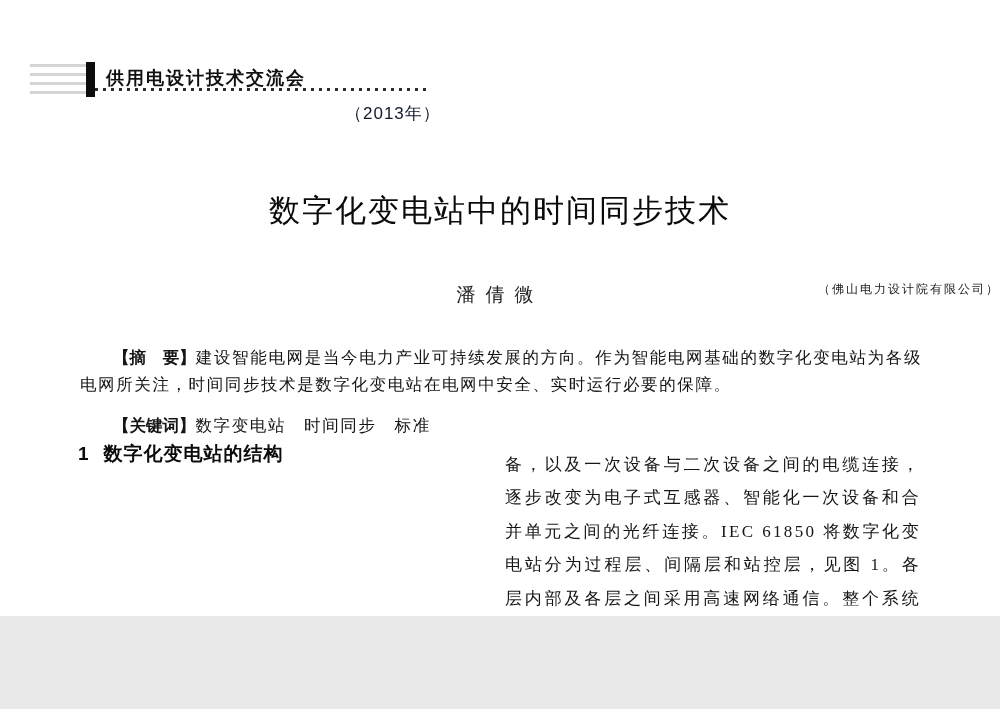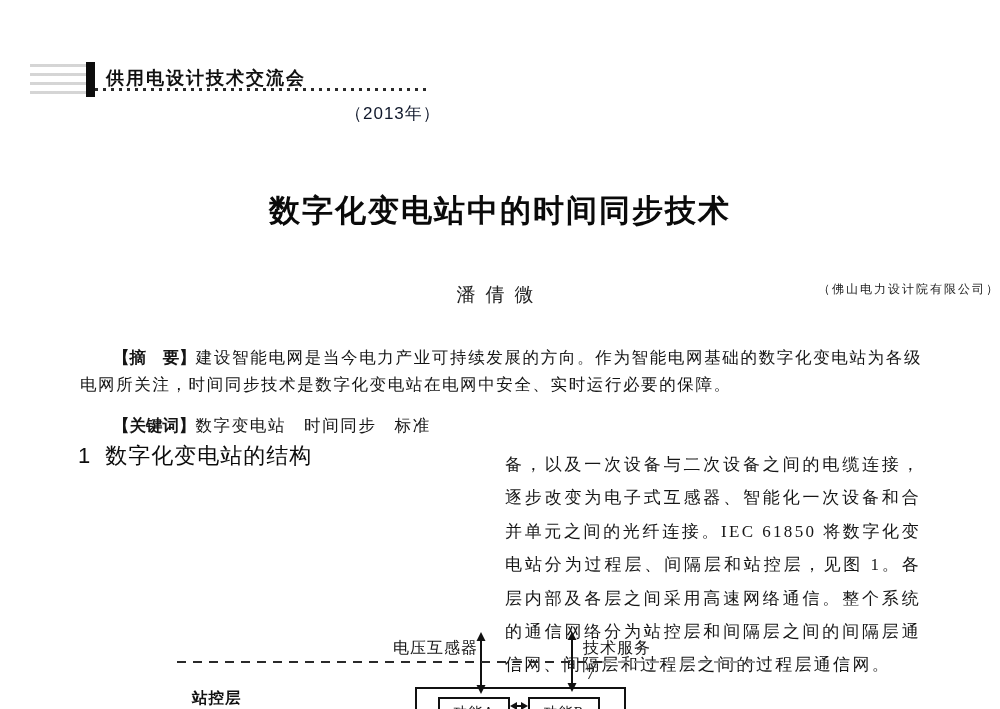--- a/index.html
+++ b/index.html
@@ -1,18 +1,18 @@
 <!DOCTYPE html>
 <html lang="zh"><head>
 <meta charset="utf-8">
 <style>
   html,body{margin:0;padding:0;background:#e9e9e9;}
   .page{
     position:relative;
-    width:1000px;height:709px;
+    width:1000px;height:616px;
     margin:0 auto;
     background:#ffffff;
     overflow:hidden;
     font-family:"Liberation Serif","DejaVu Serif",serif;
     color:#151515;
   }
   
   .stamp{
     position:absolute;left:30px;top:64px;width:58px;height:32px;
     background:repeating-linear-gradient(to bottom,
@@ -42,21 +42,21 @@
     transform:scaleY(1.02);
   }
   .volume-year{
     position:absolute;left:345px;top:102px;
     font-family:"Liberation Sans","DejaVu Sans",sans-serif;
     font-weight:normal;font-size:17px;letter-spacing:1px;color:#0f172a;
   }
   
   .paper-title{
     position:absolute;left:0;right:0;top:190px;text-align:center;
-    font-weight:bold;font-size:31px;letter-spacing:2px;color:#0a0a0a;
+    font-weight:normal;font-size:31px;letter-spacing:2px;color:#0a0a0a;
   }
   .author{
     position:absolute;left:0;right:0;top:254px;text-align:center;
     font-size:19px;letter-spacing:10px;color:#222;margin-top:28px;
   }
   .affiliation{
     position:absolute;left:0;right:0;top:281px;text-align:right;
     font-size:12px;letter-spacing:2px;color:#1b1b1b;
   }
   
@@ -68,21 +68,21 @@
   .abstract-block p{margin:0;text-indent:2em;}
   .abstract-block .kw{margin-top:14px;}
   .blk-label{
     font-family:"Liberation Sans","DejaVu Sans",sans-serif;
     font-weight:bold;letter-spacing:0;
   }
   
   .section-heading{
     position:absolute;left:78px;top:441px;
     font-family:"Liberation Sans","DejaVu Sans",sans-serif;
-    font-weight:normal;font-size:22px;letter-spacing:1px;color:#0c0c0c;
+    font-weight:bold;font-size:19px;letter-spacing:1px;color:#0c0c0c;
   }
   .section-heading .sec-no{margin-right:14px;}
   .col{
     width:416px;
     font-size:17px;line-height:33.4px;letter-spacing:2.3px;
     text-align:justify;color:#161616;
   }
   .col p{margin:0;}
   .col-left{position:absolute;left:78px;top:474px;}
   .col-left p{text-indent:2em;}

